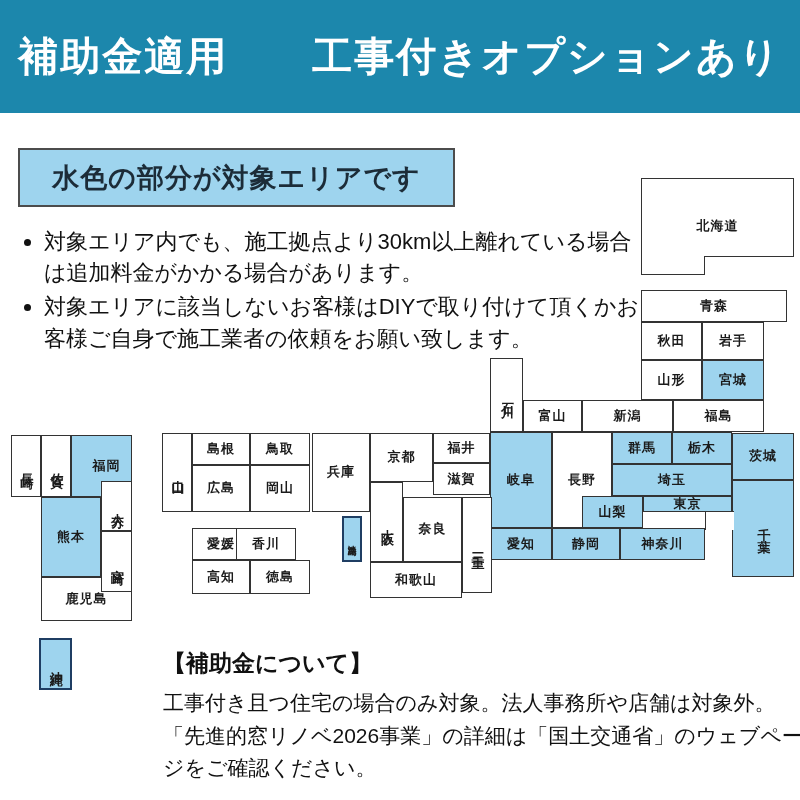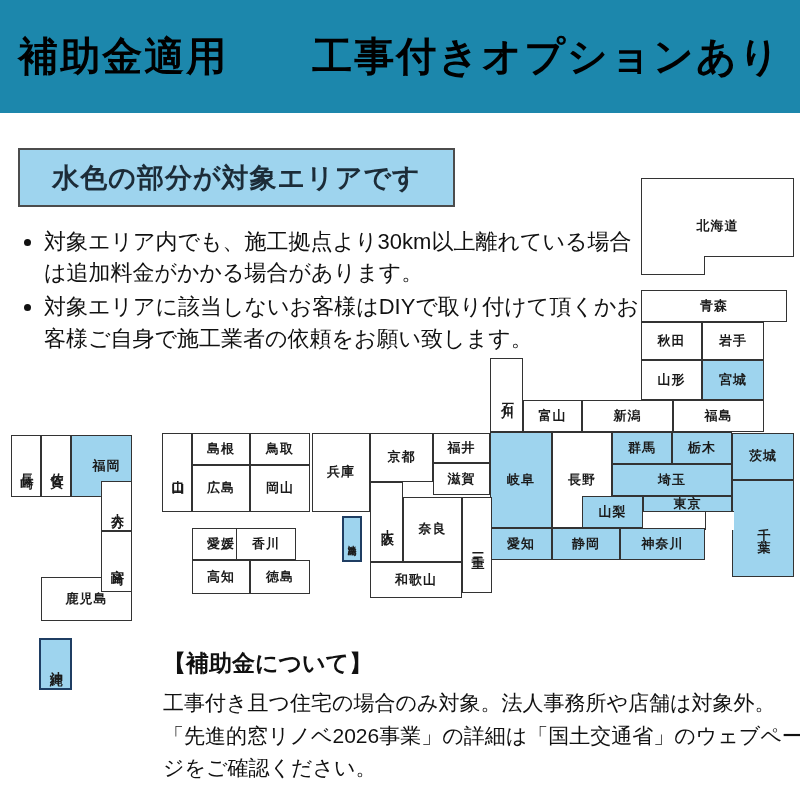--- a/index.html
+++ b/index.html
@@ -1,20 +1,20 @@
 <!DOCTYPE html>
 <html style="--blue: #9ed4ee; --banner-bg: #1c87ac; --border-c: #333333;"><head>
 <meta charset="utf-8">
 <style>
   html,body{margin:0;padding:0;background:#fff;}
   body{width:800px;height:800px;position:relative;overflow:hidden;
        font-family:"Liberation Sans","DejaVu Sans",sans-serif;color:#151515;}
   .banner{position:absolute;left:0;top:0;width:800px;height:113px;
           background:var(--banner-bg,#1c87ac);display:flex;align-items:center;justify-content:center;}
-  .banner h1{margin:0;color:#000000;font-size:40px;font-weight:bold;letter-spacing:2px;white-space:pre;}
+  .banner h1{margin:0;color:#ffffff;font-size:40px;font-weight:bold;letter-spacing:2px;white-space:pre;}
   .legend{position:absolute;left:18px;top:148px;width:437px;height:59px;
           background:var(--blue,#9ed4ee);border:2px solid #4c4c4c;box-sizing:border-box;
           display:flex;align-items:center;justify-content:center;}
   .legend span{font-size:27px;font-weight:600;color:#1c2c38;letter-spacing:1px;text-align:right;}
   .notes{position:absolute;left:14px;top:226px;width:628px;}
   .notes ul{margin:0;padding-left:30px;}
   .notes li{font-size:22px;line-height:1.42;font-weight:500;color:#111;margin-bottom:3px;}
   .map{position:absolute;left:0;top:0;width:800px;height:800px;}
   .pref{position:absolute;box-sizing:border-box;background:#ffffff;
         border:1.5px solid var(--border-c,#333);display:flex;align-items:center;justify-content:center;}
@@ -163,20 +163,23 @@
     </div>
     <div class="pref vertical" style="left: 41px; top: 435px; width: 30px; height: 62px;">
       <span>佐賀</span>
     </div>
     <div class="pref blue" style="left: 71px; top: 435px; width: 61px; height: 62px; clip-path: polygon(0px 0px, 100% 0px, 100% 74%, 49% 74%, 49% 100%, 0px 100%); padding-left: 10px;">
       <span>福岡</span>
     </div>
     <div class="pref vertical" style="left: 101px; top: 481px; width: 31px; height: 50px;">
       <span>大分</span>
     </div>
+    <div class="pref blue" style="left: 41px; top: 497px; width: 60px; height: 80px;">
+      <span>熊本</span>
+    </div>
     <div class="pref" style="left: 41px; top: 577px; width: 91px; height: 44px;">
       <span>鹿児島</span>
     </div>
     <div class="pref vertical" style="left: 101px; top: 531px; width: 31px; height: 61px;">
       <span>宮崎</span>
     </div>
     <div class="pref blue vertical thick" style="left: 39px; top: 638px; width: 33px; height: 52px;">
       <span>沖縄</span>
     </div>
     <div class="patch" style="left: 704px; top: 256px; width: 90px; height: 19px; border-left: 1.5px solid rgb(51, 51, 51); border-top: 1.5px solid rgb(51, 51, 51);"></div>

